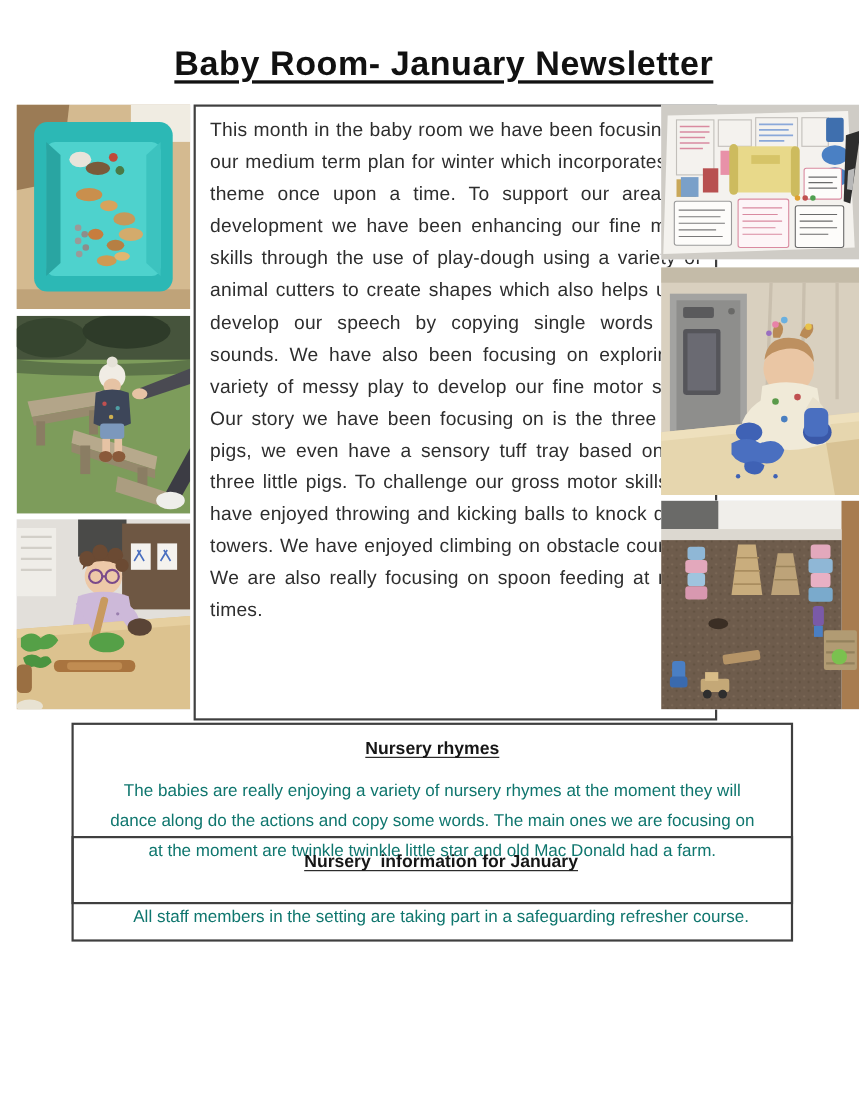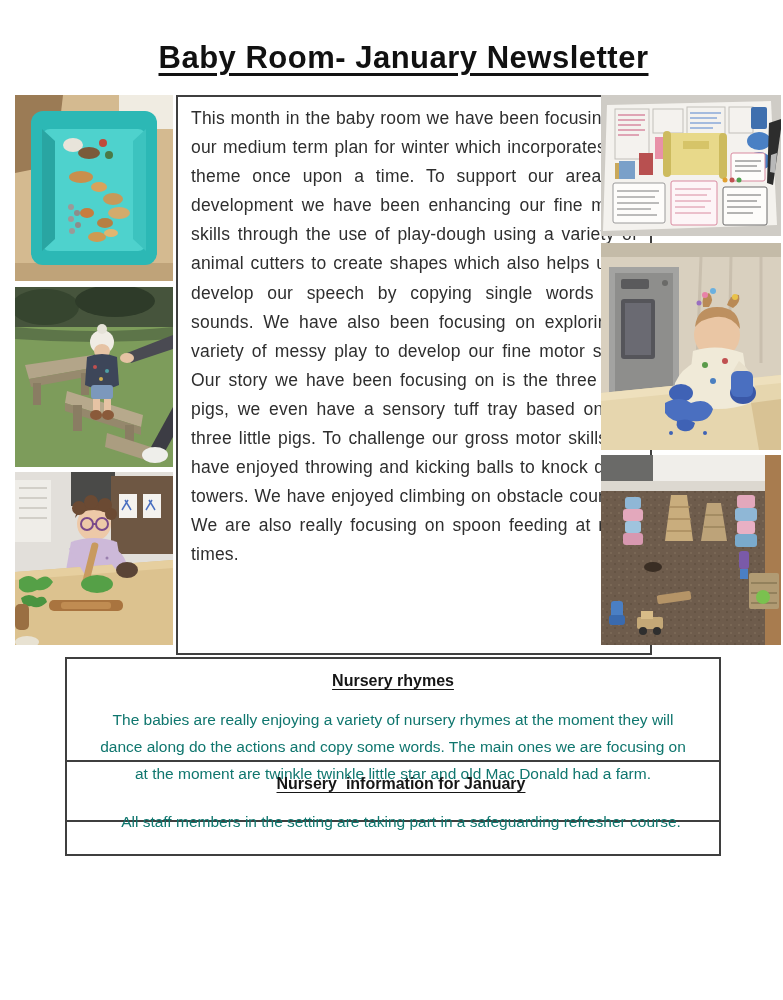--- a/index.html
+++ b/index.html
@@ -30,21 +30,21 @@
   .box-rhymes{top:657px;height:165px;}
   .box-info{top:760px;height:96px;padding-left:16px;}
   .section-heading{
     margin:13px 0 0 0;font-size:16px;font-weight:700;color:#161616;
     text-decoration:underline;text-underline-offset:3px;white-space:pre-wrap;
   }
   .section-body{
     margin:16px auto 0 auto;font-size:15.5px;line-height:27px;color:#0f766e;
     width:92%;
   }
-  .box-info .section-body{margin-top:15px;width:94%;}
+  .box-info .section-body{margin-top:27px;width:94%;}
   .box-info .section-body + .section-body{margin-top:9px;}
 </style>
 </head>
 <body>
 
 <div class="page">
 
   <div class="title">Baby Room- January Newsletter</div>
 
   <figure class="photo" style="left:15px;top:95px;width:158px;height:186px;margin:0;" aria-label="Turquoise tuff tray filled with small toys and leaves">

